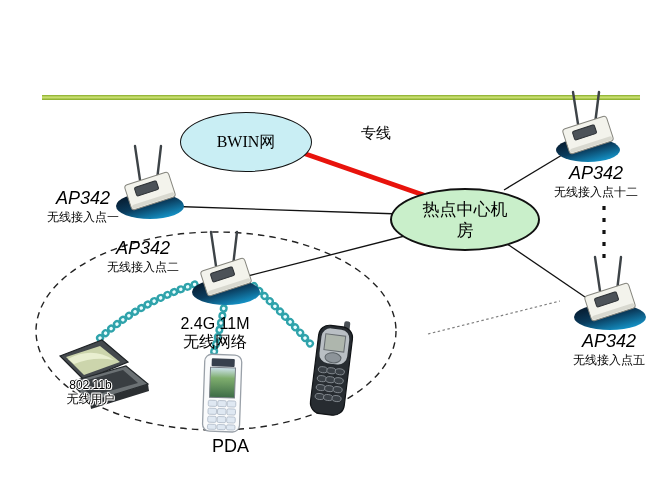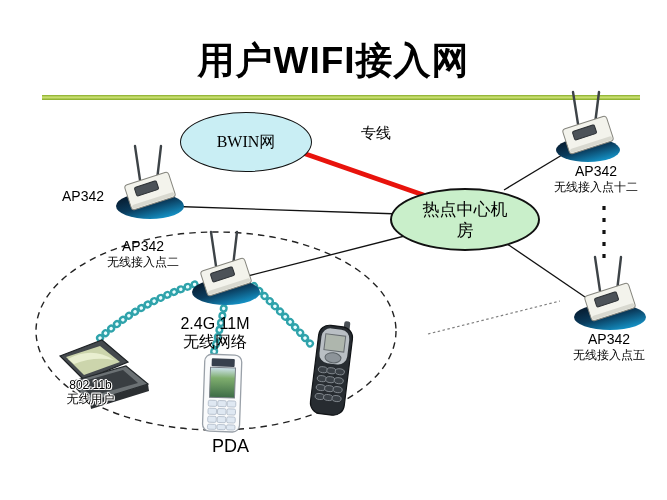--- a/index.html
+++ b/index.html
@@ -11,21 +11,21 @@
   .separator{position:absolute;left:42px;top:95px;width:598px;height:5px;
              background:linear-gradient(#85ab28,#cfe376 45%,#85ab28);}
   .node{position:absolute;display:flex;flex-direction:column;align-items:center;
         justify-content:center;border-radius:50%;}
   .bwin{left:180px;top:112px;width:130px;height:58px;border:1.6px solid #111;
         background:#c9eef4;font-size:16px;}
   .hub{left:390px;top:188px;width:146px;height:59px;border:2.6px solid #111;
        background:#c9efca;font-size:17px;line-height:21px;}
   .zhuanxian{left:352px;top:125px;width:48px;font-size:15px;}
   .ap-label{position:absolute;width:130px;text-align:center;}
-  .ap-model{font-size:14px;}
+  .ap-model{font-size:18px;font-style:italic;}
   .ap-name{font-size:12px;font-family:"Liberation Serif",serif;}
   .ap1{left:18px;top:188px;}
   .ap2{left:78px;top:238px;}
   .ap12{left:531px;top:163px;}
   .ap5{left:544px;top:331px;}
   .wnet{left:155px;top:303px;width:120px;font-weight:normal;margin-top:12px;}
   .wnet .l1{font-size:16px;}
   .wnet .l2{font-size:16px;}
   .laptop-lbl{left:28px;top:379px;width:125px;font-weight:normal;font-size:12px;
      text-shadow:1px 0 #fff,-1px 0 #fff,0 1px #fff,0 -1px #fff,1px 1px #fff,-1px -1px #fff;}
@@ -35,21 +35,20 @@
   .antenna{stroke:#3d4347;stroke-width:2.4;stroke-linecap:round;}
   .ap-body{fill:#f3f3ec;stroke:#84847c;stroke-width:1;}
   .ap-slot{fill:#4c5258;stroke:#2c3034;stroke-width:1;}
   .ap-base{fill:#d9d9d0;}
 </style>
 </head>
 <body>
 
 <div class="slide">
 
-  <div class="lbl title">用户WIFI接入网</div>
   <div class="separator"></div>
 
   <svg width="667" height="500" viewBox="0 0 667 500">
     <defs>
       <linearGradient id="apShadow" x1="0" y1="0" x2="0.7" y2="1">
         <stop offset="0" stop-color="#050f1e"></stop>
         <stop offset="0.55" stop-color="#0a3b5c"></stop>
         <stop offset="1" stop-color="#1596cb"></stop>
       </linearGradient>
       <linearGradient id="photoGrad" x1="0" y1="0" x2="0" y2="1">
@@ -184,20 +183,21 @@
 
   <div class="node hub serif">
     <span>热点中心机</span>
     <span>房</span>
   </div>
 
   <div class="lbl zhuanxian serif">专线</div>
 
   <div class="ap-label ap1">
     <div class="ap-model">AP342</div>
+    <div class="ap-name">无线接入点一</div>
   </div>
   <div class="ap-label ap2">
     <div class="ap-model">AP342</div>
     <div class="ap-name">无线接入点二</div>
   </div>
   <div class="ap-label ap12">
     <div class="ap-model">AP342</div>
     <div class="ap-name">无线接入点十二</div>
   </div>
   <div class="ap-label ap5">

